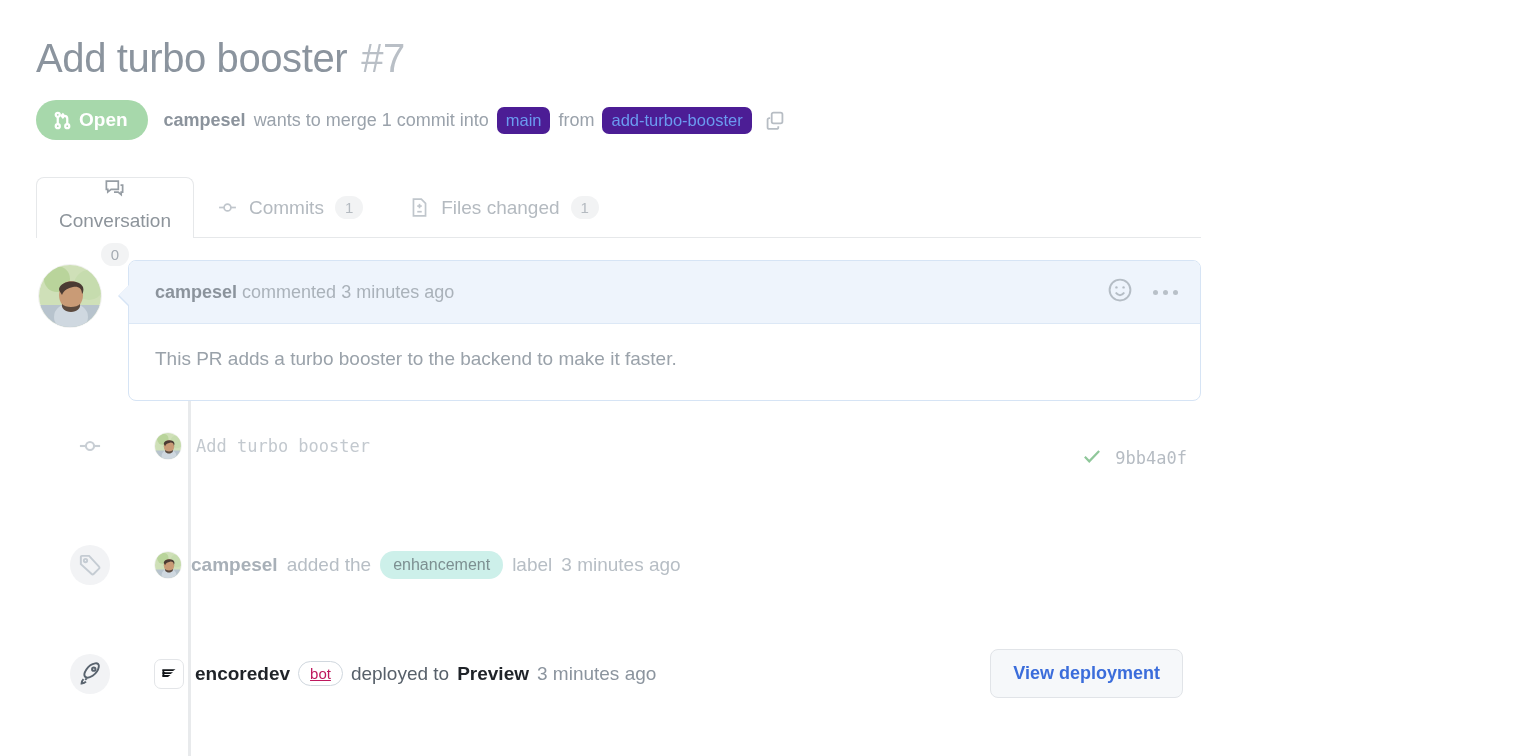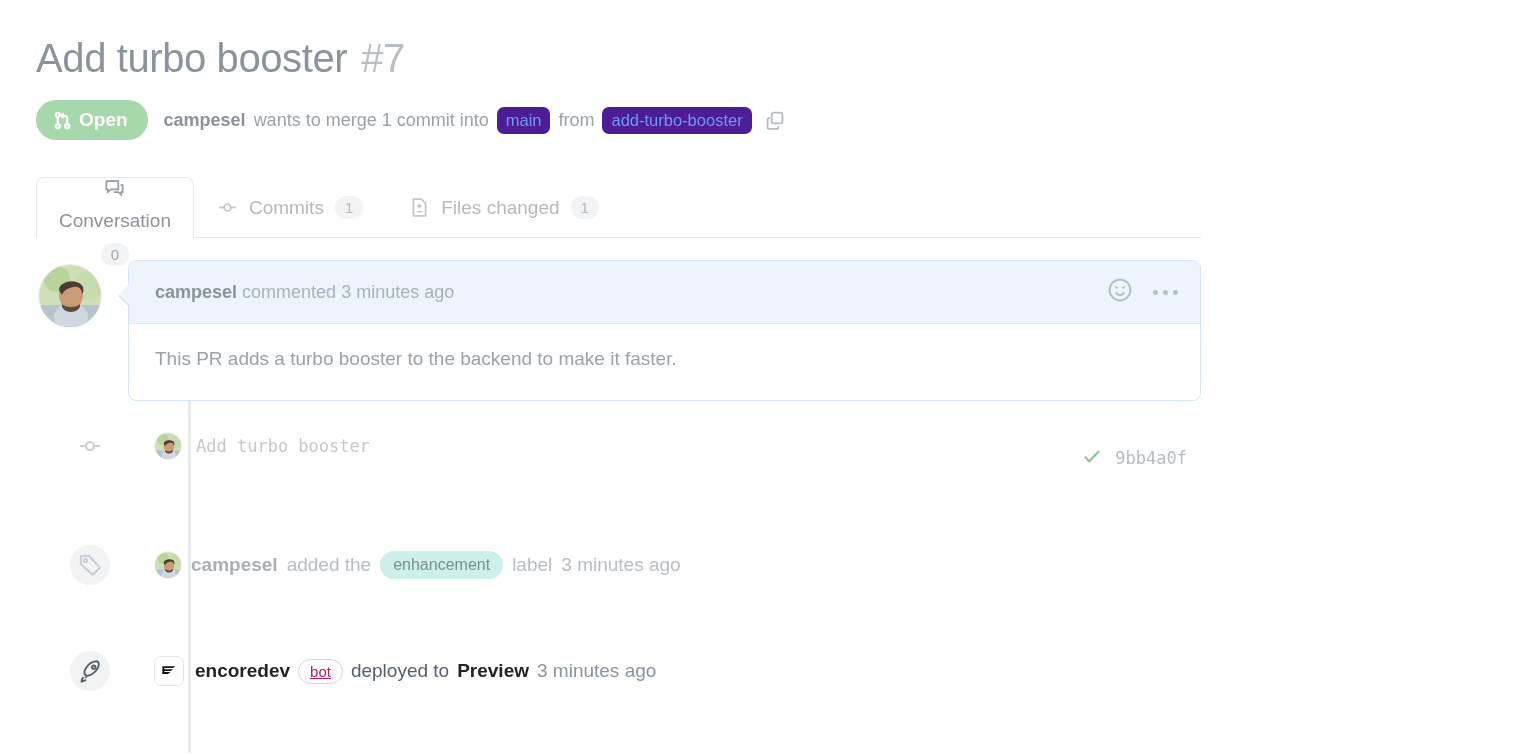--- a/index.html
+++ b/index.html
@@ -360,16 +360,17 @@
           </svg>
         </span>
         <span class="deploy-text">
           <b>encoredev</b>
           <span class="bot-pill">bot</span>
           <span>deployed to</span>
           <b>Preview</b>
           <span class="ago">3 minutes ago</span>
         </span>
       </span>
+      <button class="view-btn">View deployment</button>
     </div>
 
   </div>
 </div>
 
 </body></html>

